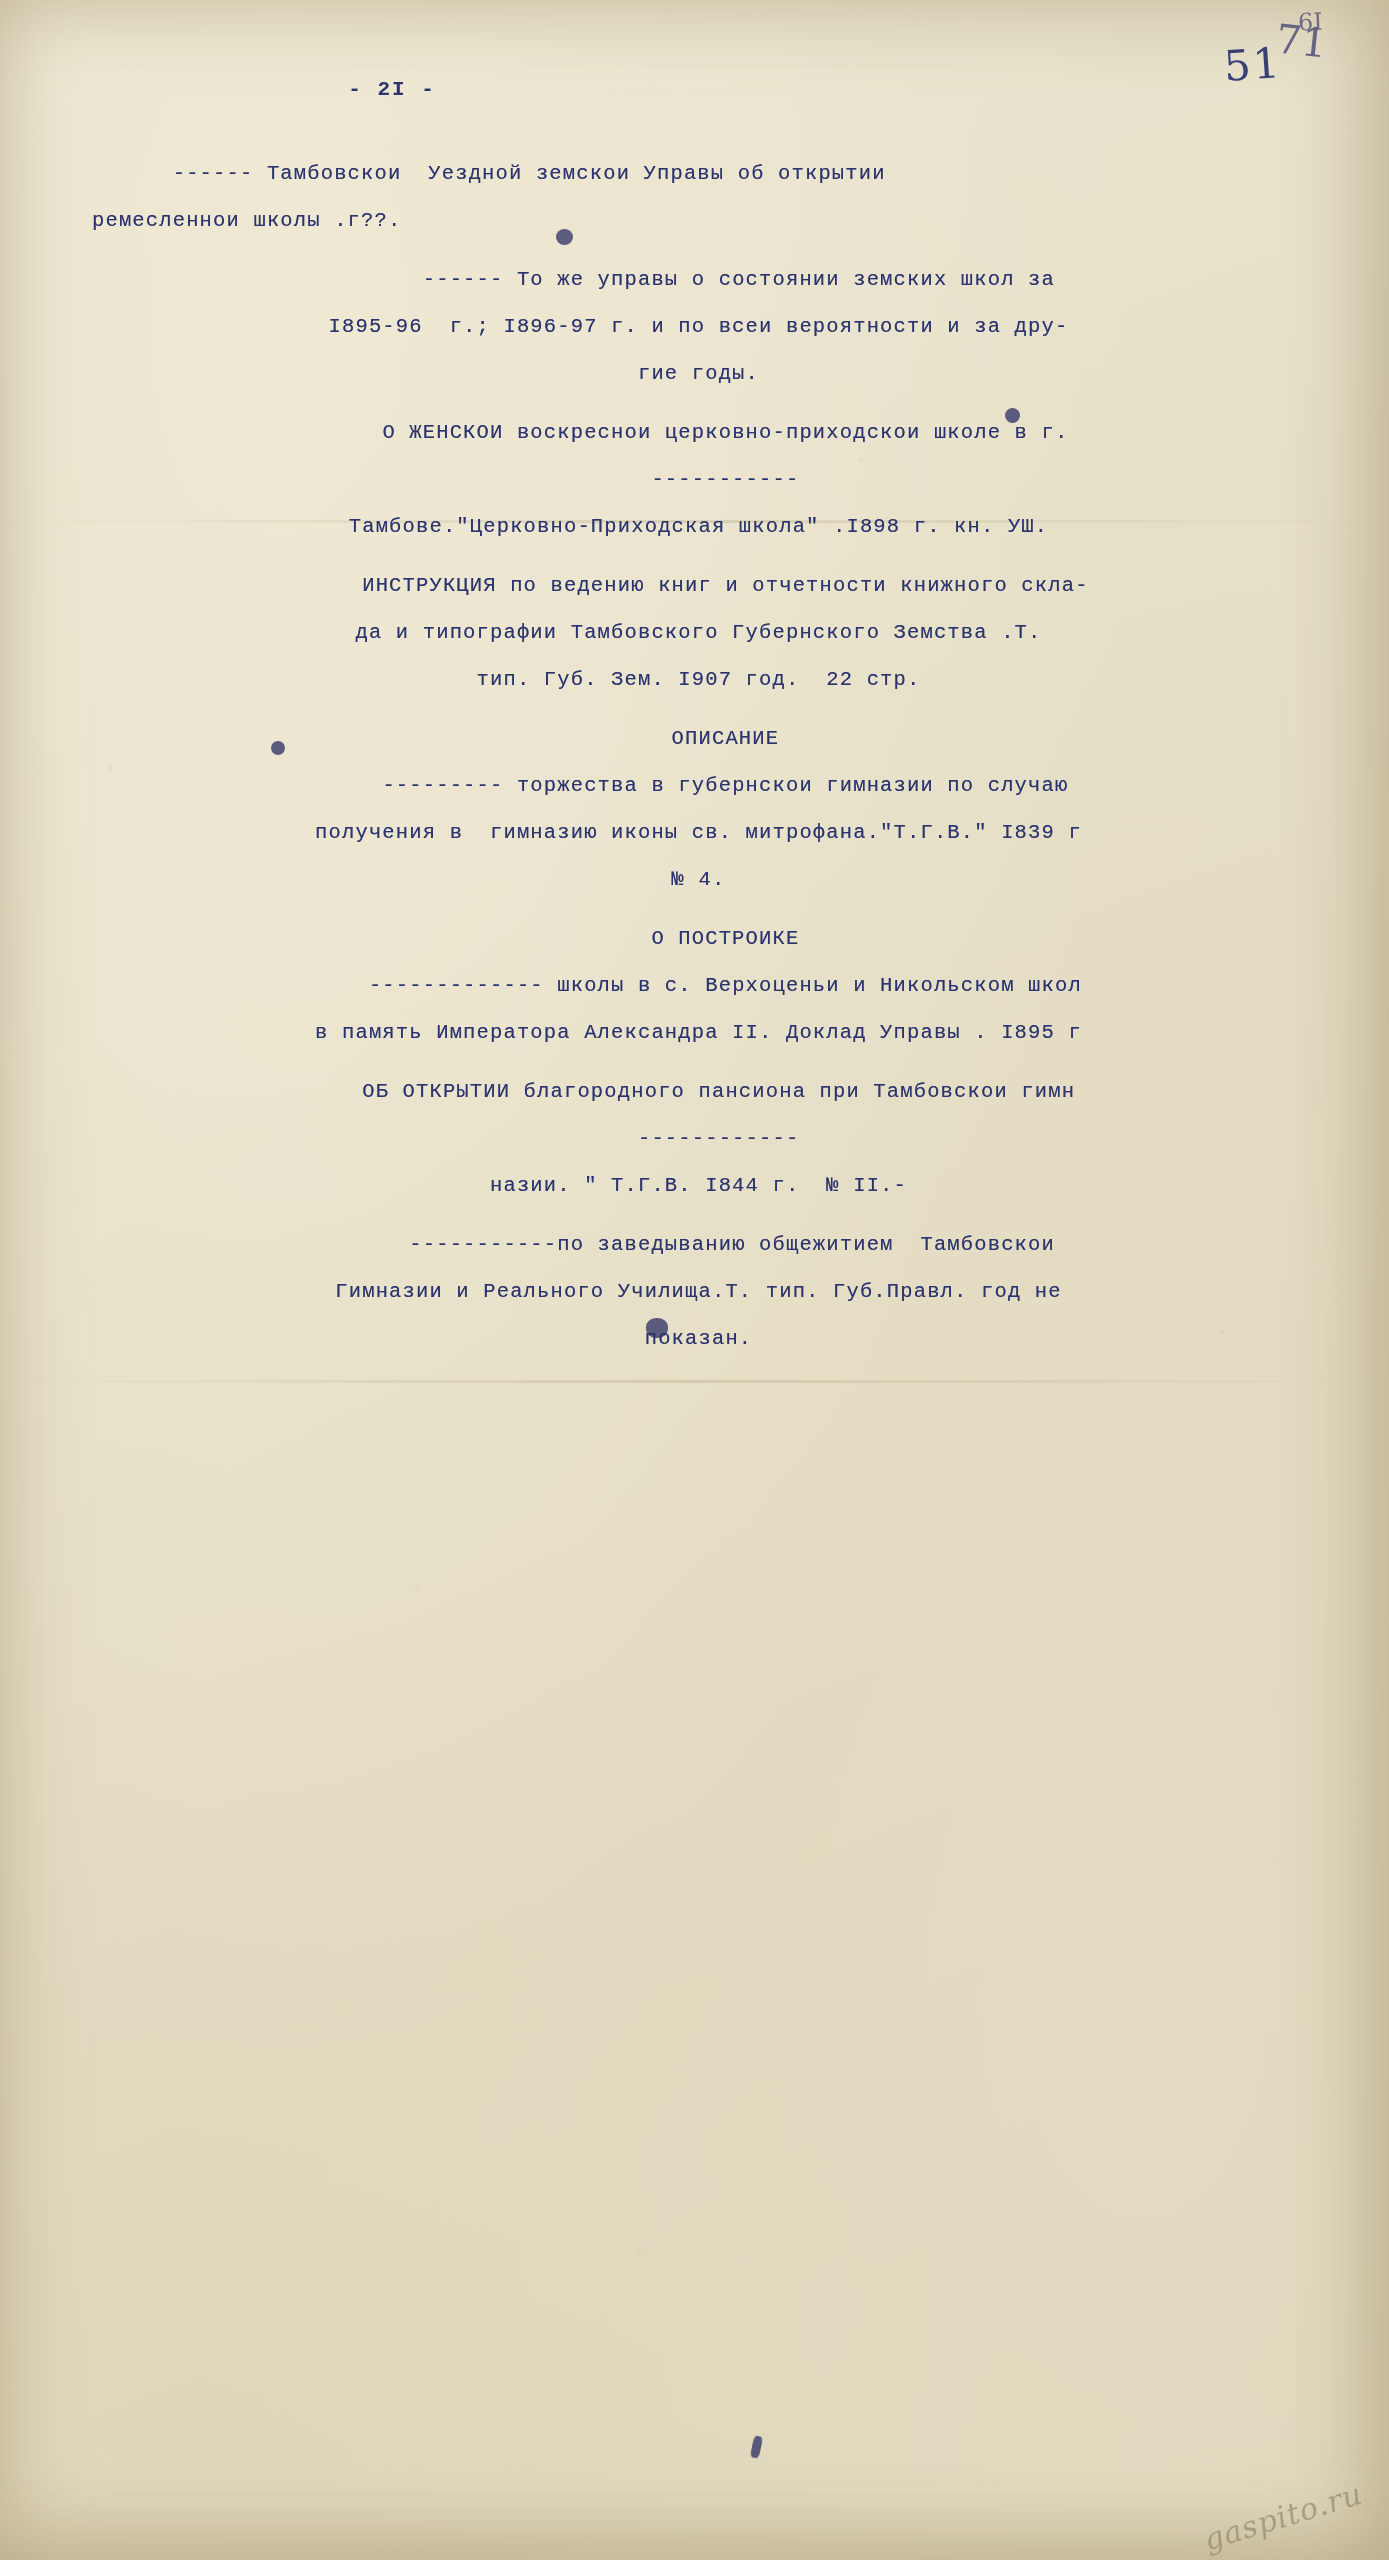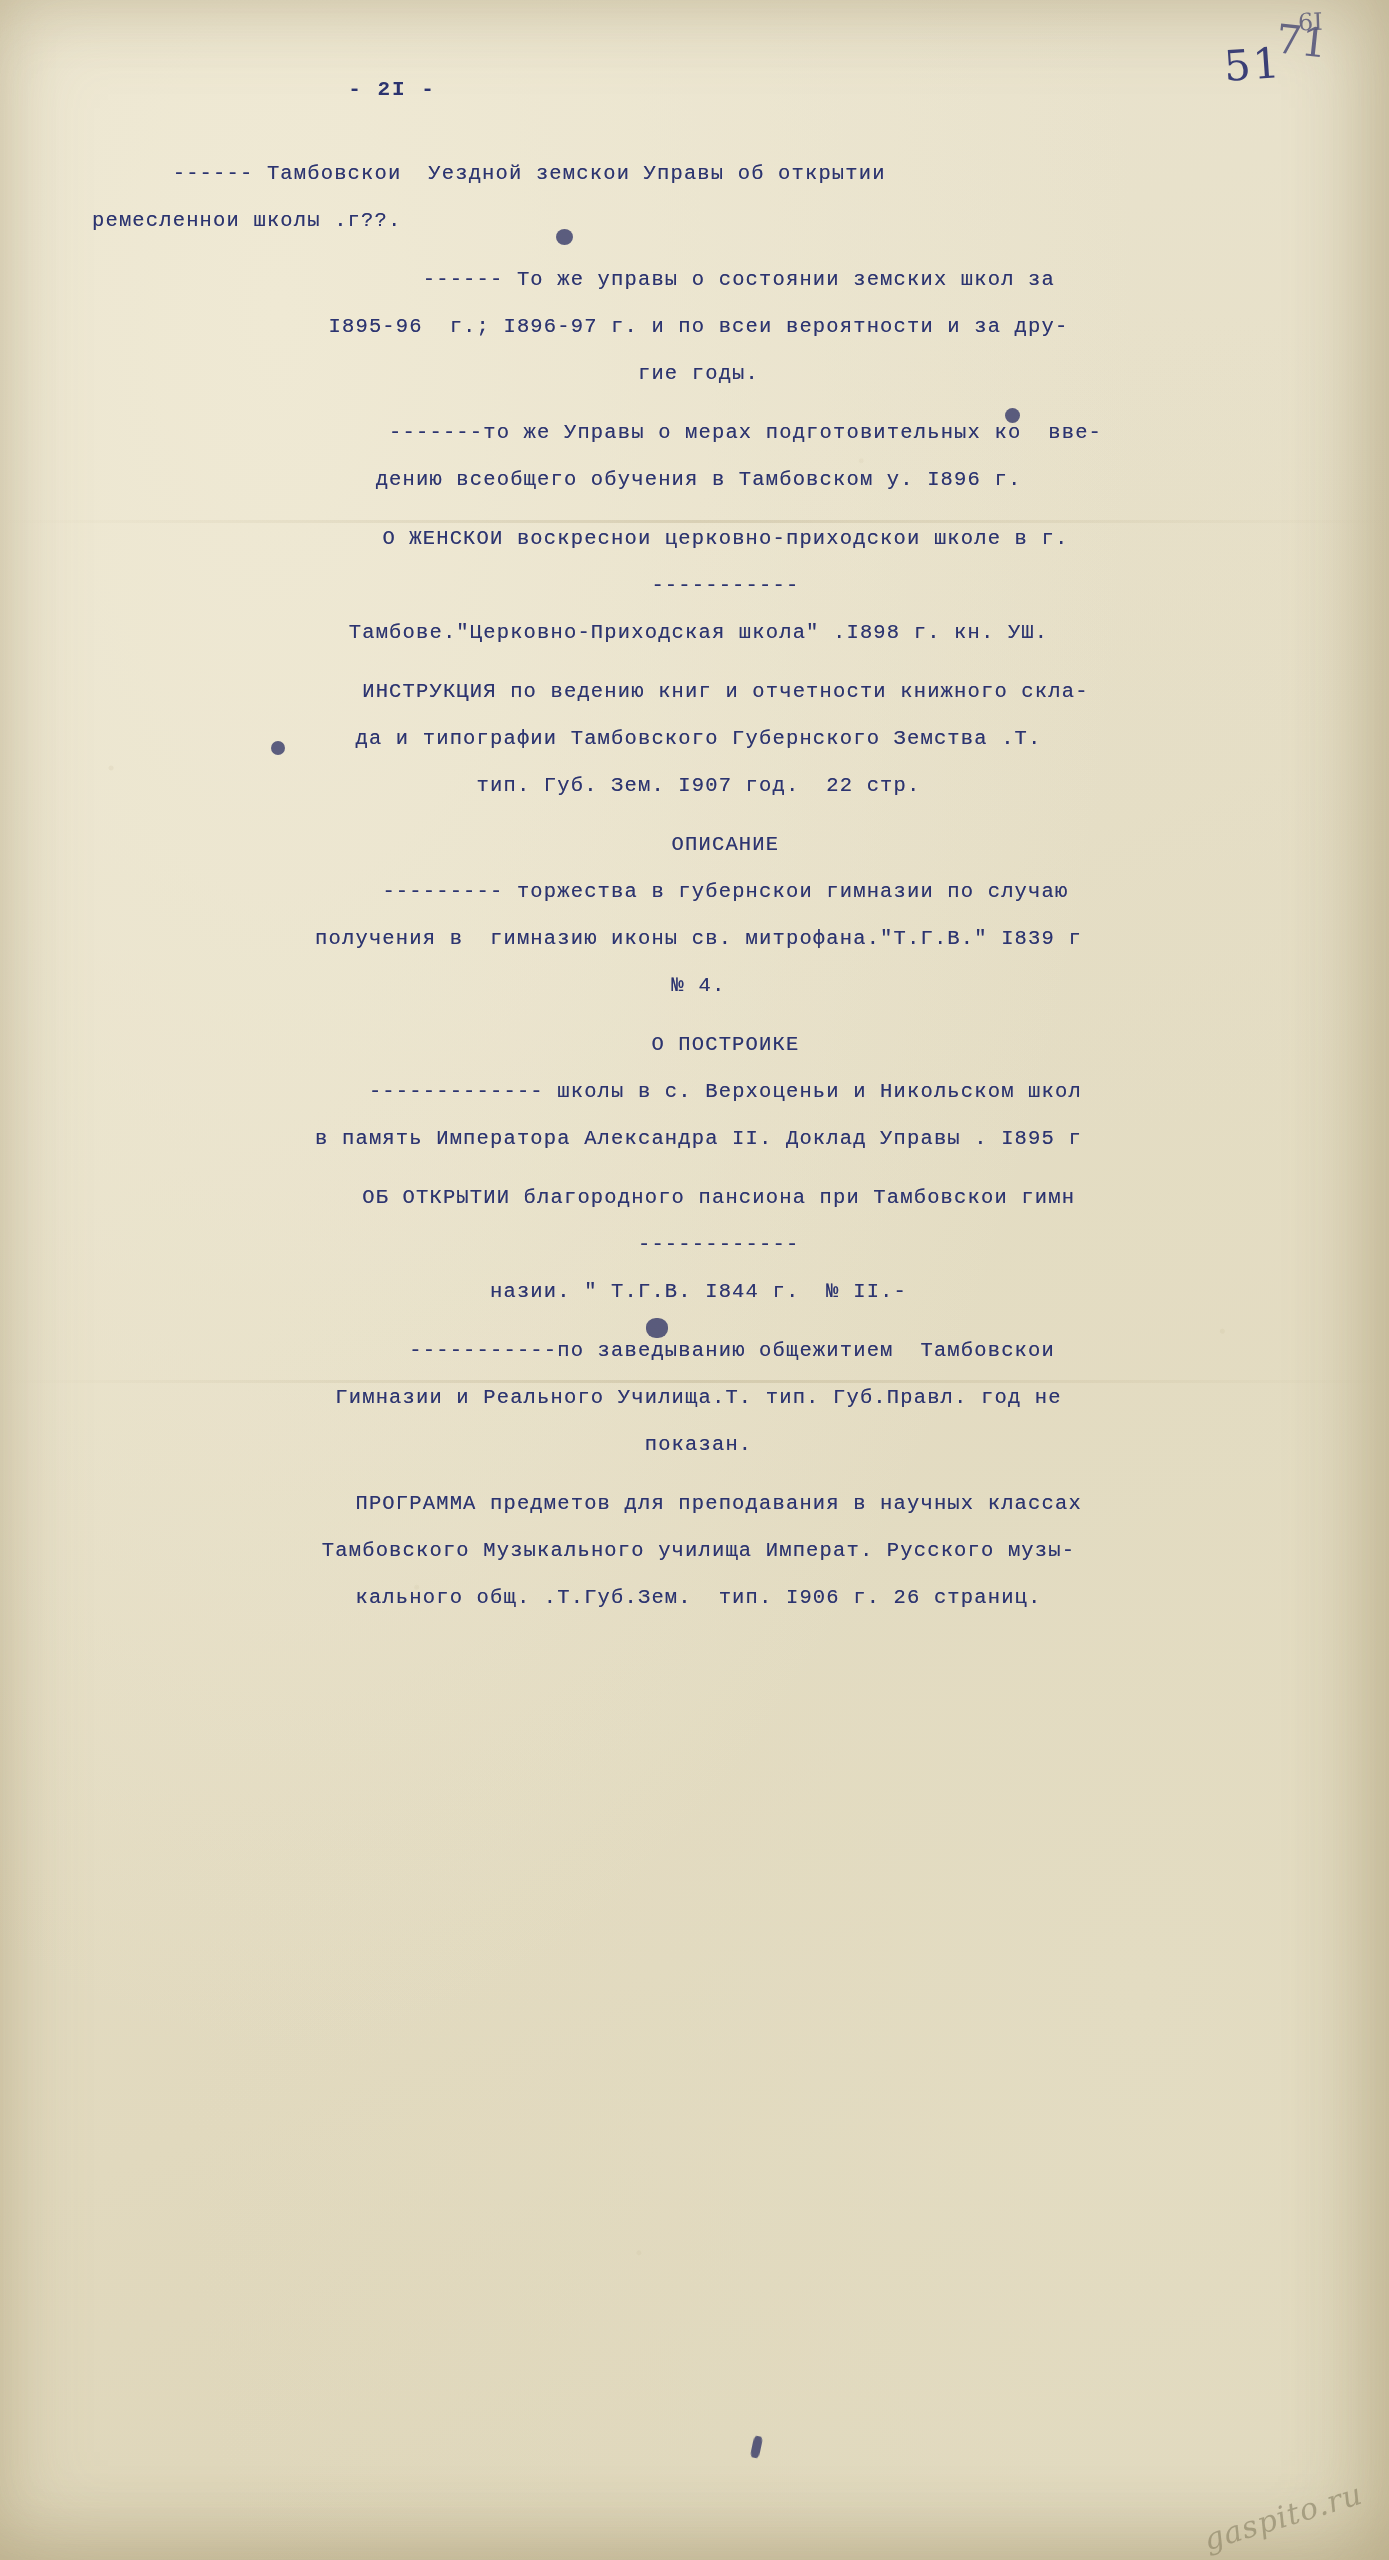--- a/index.html
+++ b/index.html
@@ -141,44 +141,39 @@
   <div class="archival3">6I</div>
   <div class="archival">51</div>
   <div class="archival2">71</div>
 
   <div class="typed">
     <p class="para">      ------ Тамбовскои  Уездной земскои Управы об открытии
 ремесленнои школы .г??.</p>
     <p class="para">      ------ То же управы о состоянии земских школ за
 I895-96  г.; I896-97 г. и по всеи вероятности и за дру-
 гие годы.</p>
-    <p class="para">       -------то же Управы о мерах подготовительных ко  вве-
-дению всеобщего обучения в Тамбовском у. I896 г.</p>
     <p class="para">    О ЖЕНСКОИ воскреснои церковно-приходскои школе в г.
     -----------
 Тамбове."Церковно-Приходская школа" .I898 г. кн. УШ.</p>
     <p class="para">    ИНСТРУКЦИЯ по ведению книг и отчетности книжного скла-
 да и типографии Тамбовского Губернского Земства .Т.
 тип. Губ. Зем. I907 год.  22 стр.</p>
     <p class="para">    ОПИСАНИЕ
     --------- торжества в губернскои гимназии по случаю
 получения в  гимназию иконы св. митрофана."Т.Г.В." I839 г
 № 4.</p>
     <p class="para">    О ПОСТРОИКЕ
     ------------- школы в с. Верхоценьи и Никольском школ
 в память Императора Александра II. Доклад Управы . I895 г</p>
     <p class="para">   ОБ ОТКРЫТИИ благородного пансиона при Тамбовскои гимн
    ------------
 назии. " Т.Г.В. I844 г.  № II.-</p>
     <p class="para">     -----------по заведыванию общежитием  Тамбовскои
 Гимназии и Реального Училища.Т. тип. Губ.Правл. год не
 показан.</p>
-    <p class="para">   ПРОГРАММА предметов для преподавания в научных классах
-Тамбовского Музыкального училища Императ. Русского музы-
-кального общ. .Т.Губ.Зем.  тип. I906 г. 26 страниц.</p>
   </div>
 
   <div class="smudge" style="left:556px;top:229px;width:17px;height:16px;"></div>
   <div class="smudge" style="left:1005px;top:408px;width:15px;height:15px;"></div>
   <div class="smudge" style="left:646px;top:1318px;width:22px;height:20px;border-radius:45%;"></div>
   <div class="smudge" style="left:271px;top:741px;width:14px;height:14px;"></div>
   <div class="smudge" style="left:752px;top:2436px;width:9px;height:22px;border-radius:30%;transform:rotate(12deg);"></div>
 
   <div class="watermark">gaspito.ru</div>
 

